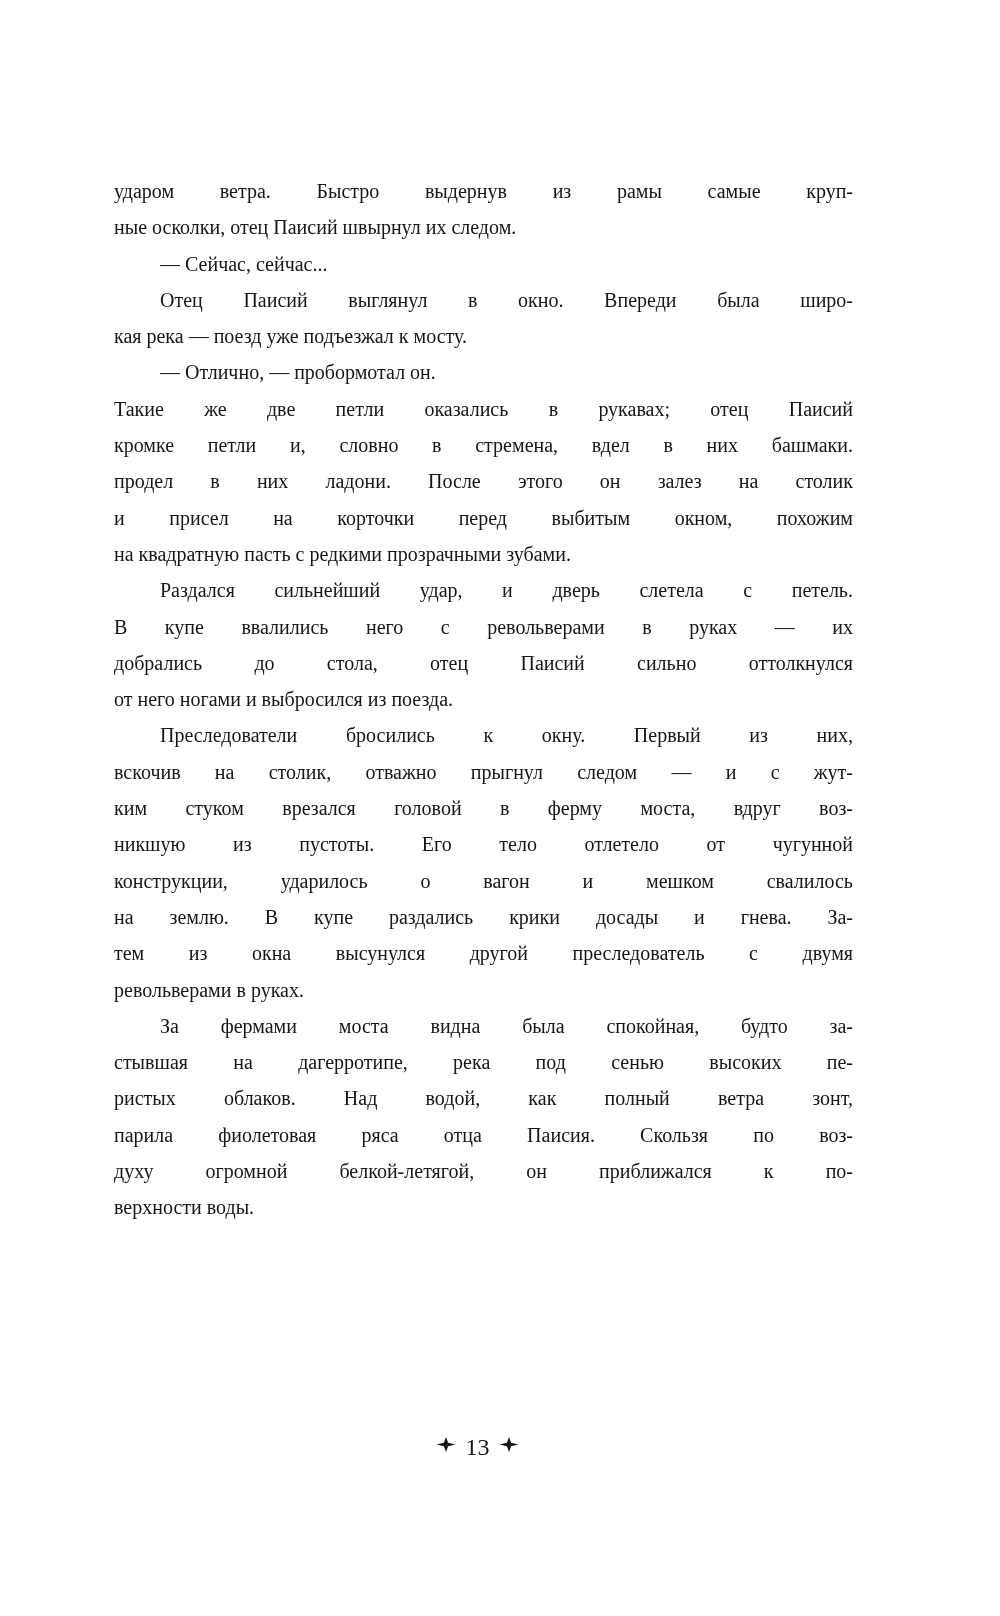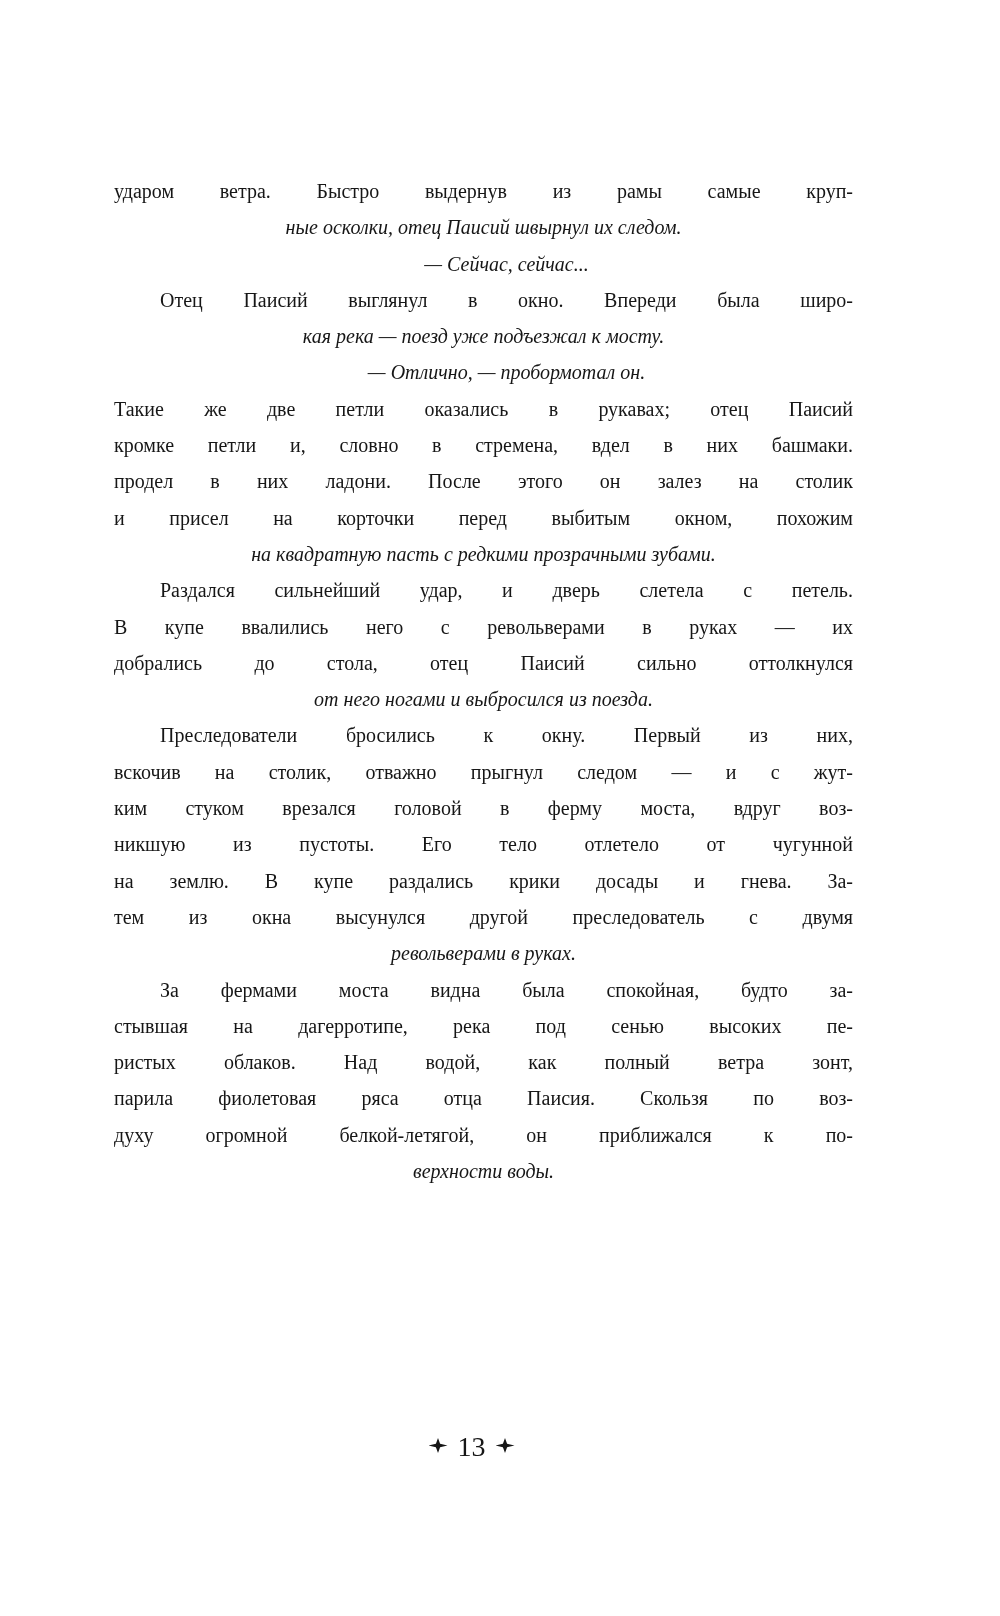--- a/index.html
+++ b/index.html
@@ -28,32 +28,31 @@
   }
   .paragraph { margin: 0; padding: 0; }
   .line {
     text-align: justify;
     text-align-last: justify;
     height: 36.3px;
     overflow: visible;
   }
   .line.first { text-indent: 46px; }
   .line.last {
-    text-align: center;
+    text-align: left;
     text-align-last: auto;
-    font-style: italic;
   }
   .footer {
     position: absolute;
-    left: 102px;
+    left: 108px;
     top: 1429px;
     width: 739px;
     height: 40px;
     text-align: center;
-    font-size: 28px;
+    font-size: 24px;
     line-height: 36px;
     white-space: nowrap;
   }
   .page-number {
     display: inline-block;
     vertical-align: baseline;
     margin: 0 10px;
   }
   .star {
     display: inline-block;
@@ -105,20 +104,21 @@
       <div class="line">В купе ввалились него с револьверами в руках — их</div>
       <div class="line">добрались до стола, отец Паисий сильно оттолкнулся</div>
       <div class="line last">от него ногами и выбросился из поезда.</div>
     </div>
 
     <div class="paragraph">
       <div class="line first">Преследователи бросились к окну. Первый из них,</div>
       <div class="line">вскочив на столик, отважно прыгнул следом — и с жут-</div>
       <div class="line">ким стуком врезался головой в ферму моста, вдруг воз-</div>
       <div class="line">никшую из пустоты. Его тело отлетело от чугунной</div>
+      <div class="line">конструкции, ударилось о вагон и мешком свалилось</div>
       <div class="line">на землю. В купе раздались крики досады и гнева. За-</div>
       <div class="line">тем из окна высунулся другой преследователь с двумя</div>
       <div class="line last">револьверами в руках.</div>
     </div>
 
     <div class="paragraph">
       <div class="line first">За фермами моста видна была спокойная, будто за-</div>
       <div class="line">стывшая на дагерротипе, река под сенью высоких пе-</div>
       <div class="line">ристых облаков. Над водой, как полный ветра зонт,</div>
       <div class="line">парила фиолетовая ряса отца Паисия. Скользя по воз-</div>

